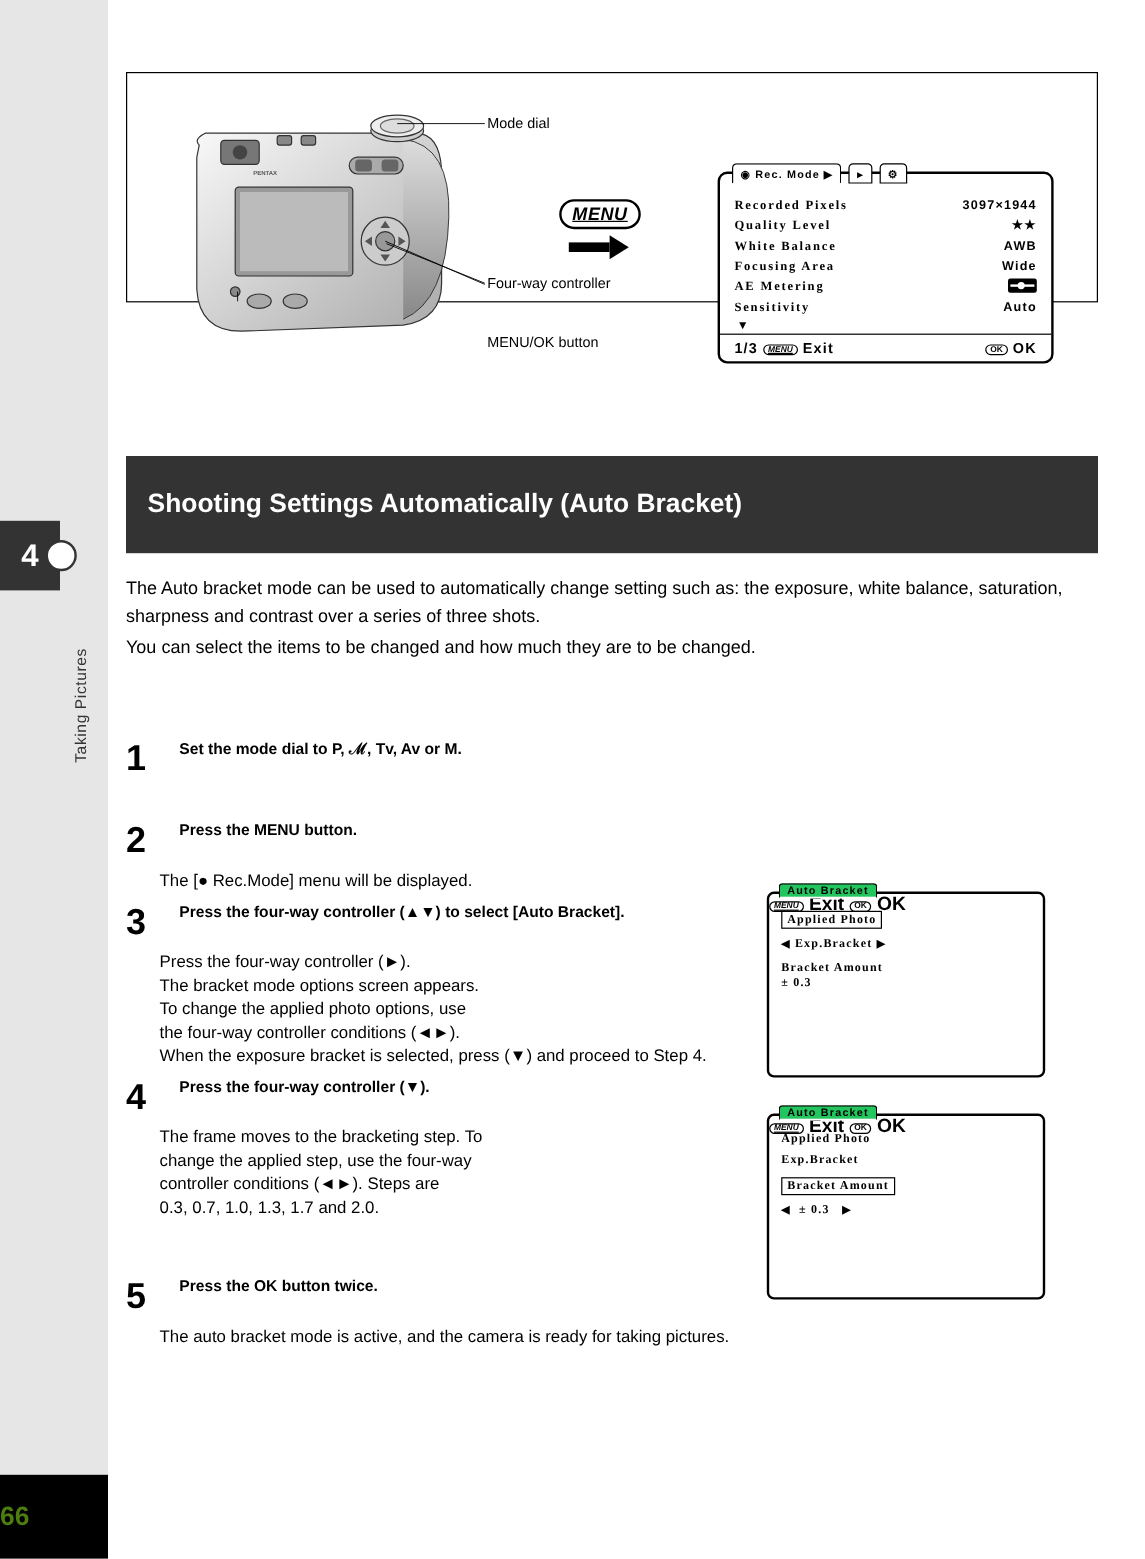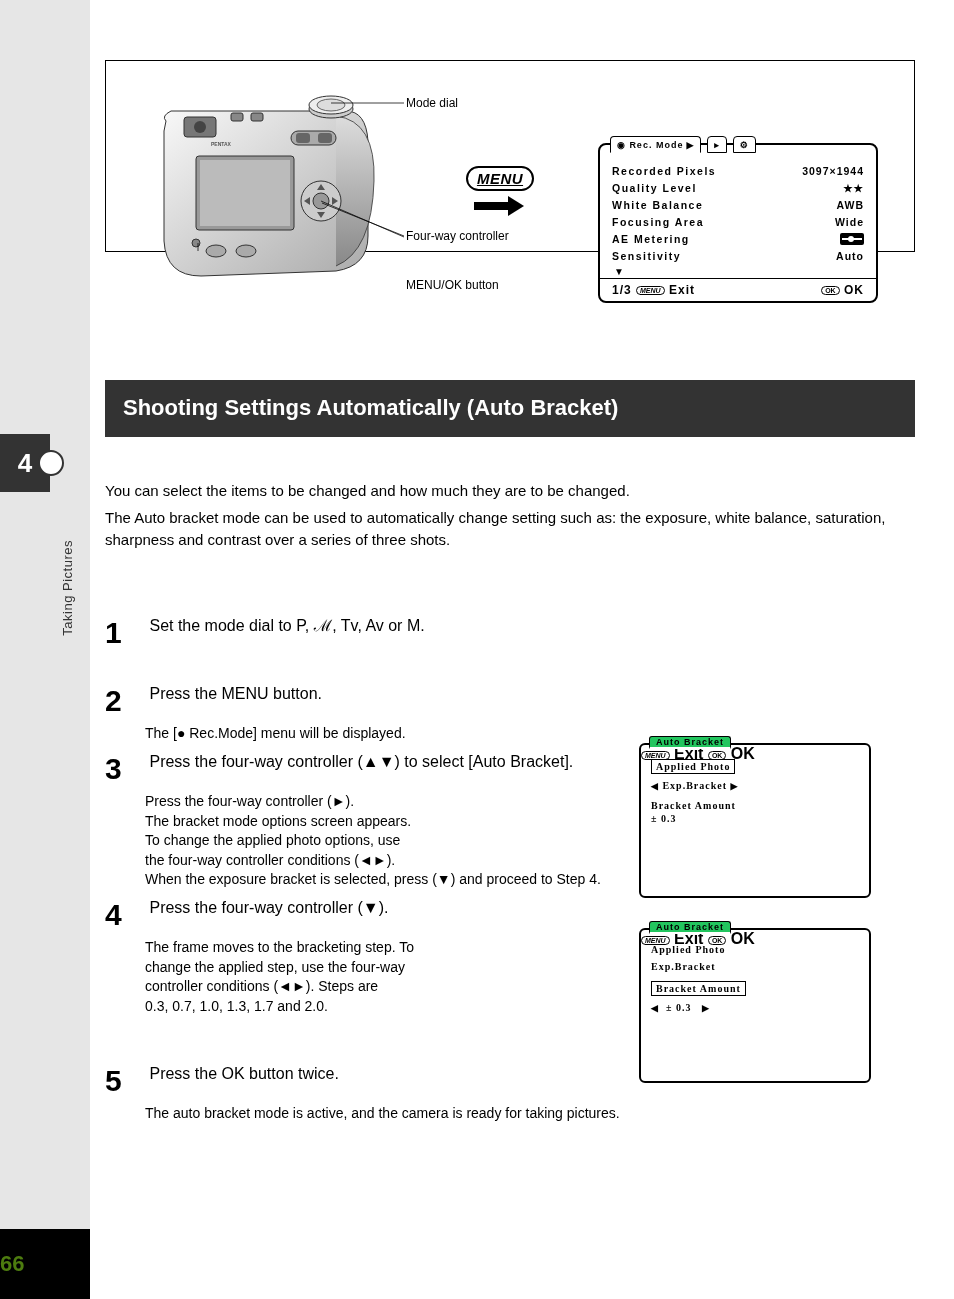--- a/index.html
+++ b/index.html
@@ -150,21 +150,21 @@
     position: absolute;
     left: 12px; top: 18px; right: 12px;
   }
   .lcd-row {
     display: flex;
     justify-content: space-between;
     line-height: 17px;
     font-weight: bold;
     font-size: 10.5px;
   }
-  .lcd-row .label { letter-spacing: 1.5px; }
+  .lcd-row .label { letter-spacing: 1.5px; font-family: Liberation Serif, serif; }
   .lcd-foot {
     position: absolute;
     left: 0; right: 0; bottom: 0;
     border-top: 1.5px solid #000;
     padding: 4px 12px;
     display: flex;
     justify-content: space-between;
     font-weight: bold;
     font-size: 12px;
     letter-spacing: 1px;
@@ -221,21 +221,21 @@
 
   
   .heading-bar {
     position: absolute;
     left: 15px; top: 380px;
     width: 810px;
     background: #333;
     color: #fff;
     font-size: 22px;
     font-weight: bold;
-    padding: 14px 18px;
+    padding: 26px 18px;
     line-height: 1.3;
   }
   .intro-text {
     position: absolute;
     left: 15px; top: 480px;
     width: 810px;
     font-size: 15px;
     line-height: 1.5;
   }
   .intro-text p { margin-bottom: 4px; }
@@ -247,31 +247,31 @@
     width: 540px;
   }
   .step-num {
     font-size: 30px;
     font-weight: bold;
     display: inline-block;
     width: 40px;
     vertical-align: top;
   }
   .step-head {
-    font-size: 16px;
-    font-weight: normal;
+    font-size: 13px;
+    font-weight: bold;
     display: inline-block;
     width: 480px;
     vertical-align: top;
     line-height: 1.3;
   }
   .step-body {
     font-size: 14px;
     line-height: 1.4;
-    margin-left: 40px;
+    margin-left: 28px;
     margin-top: 6px;
   }
   .step1 { top: 616px; }
   .step2 { top: 684px; }
   .step3 { top: 752px; }
   .step4 { top: 898px; }
   .step5 { top: 1064px; }
 
   
   .lcd-small {
@@ -446,22 +446,22 @@
       <div class="lcd-foot">
         <span><span>1/3</span> <span class="tiny-menu">MENU</span> <span>Exit</span></span>
         <span><span class="tiny-ok">OK</span> <span>OK</span></span>
       </div>
     </div>
   </div>
 
   <div class="heading-bar">Shooting Settings Automatically (Auto Bracket)</div>
 
   <div class="intro-text">
+    <p>The Auto bracket mode can be used to automatically change setting such as: the exposure, white balance, saturation, sharpness and contrast over a series of three shots.</p>
     <p>You can select the items to be changed and how much they are to be changed.</p>
-    <p>The Auto bracket mode can be used to automatically change setting such as: the exposure, white balance, saturation, sharpness and contrast over a series of three shots.</p>
   </div>
 
   <div class="step step1">
     <span class="step-num">1</span>
     <span class="step-head">Set the mode dial to P, ℳ, Tv, Av or M.</span>
   </div>
 
   <div class="step step2">
     <span class="step-num">2</span>
     <span class="step-head">Press the MENU button.</span>

